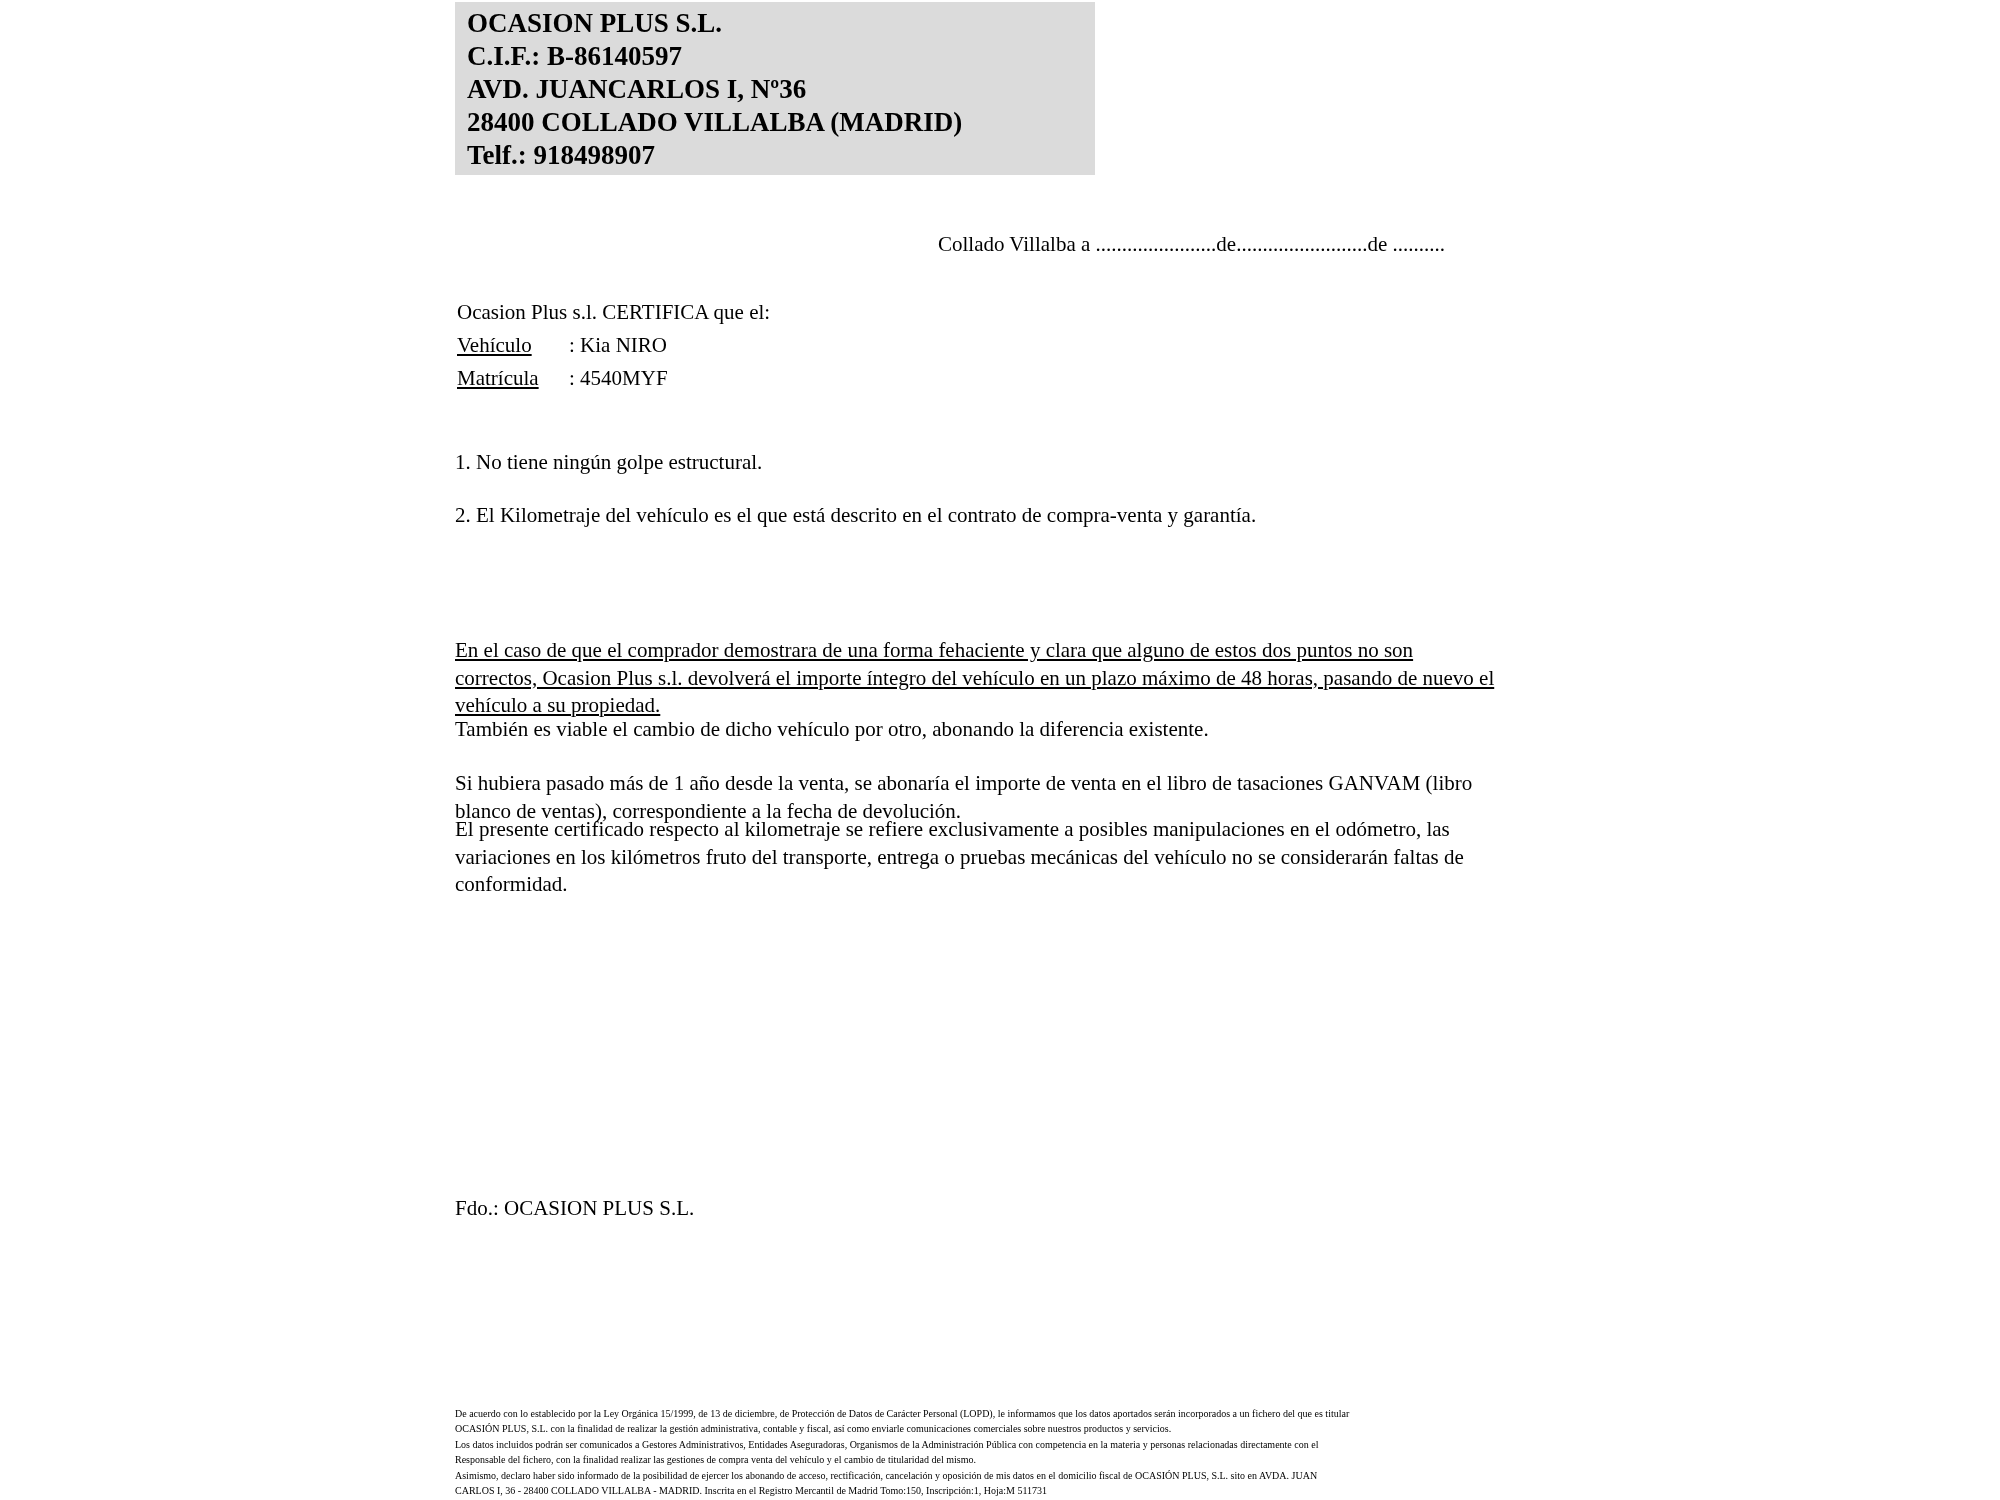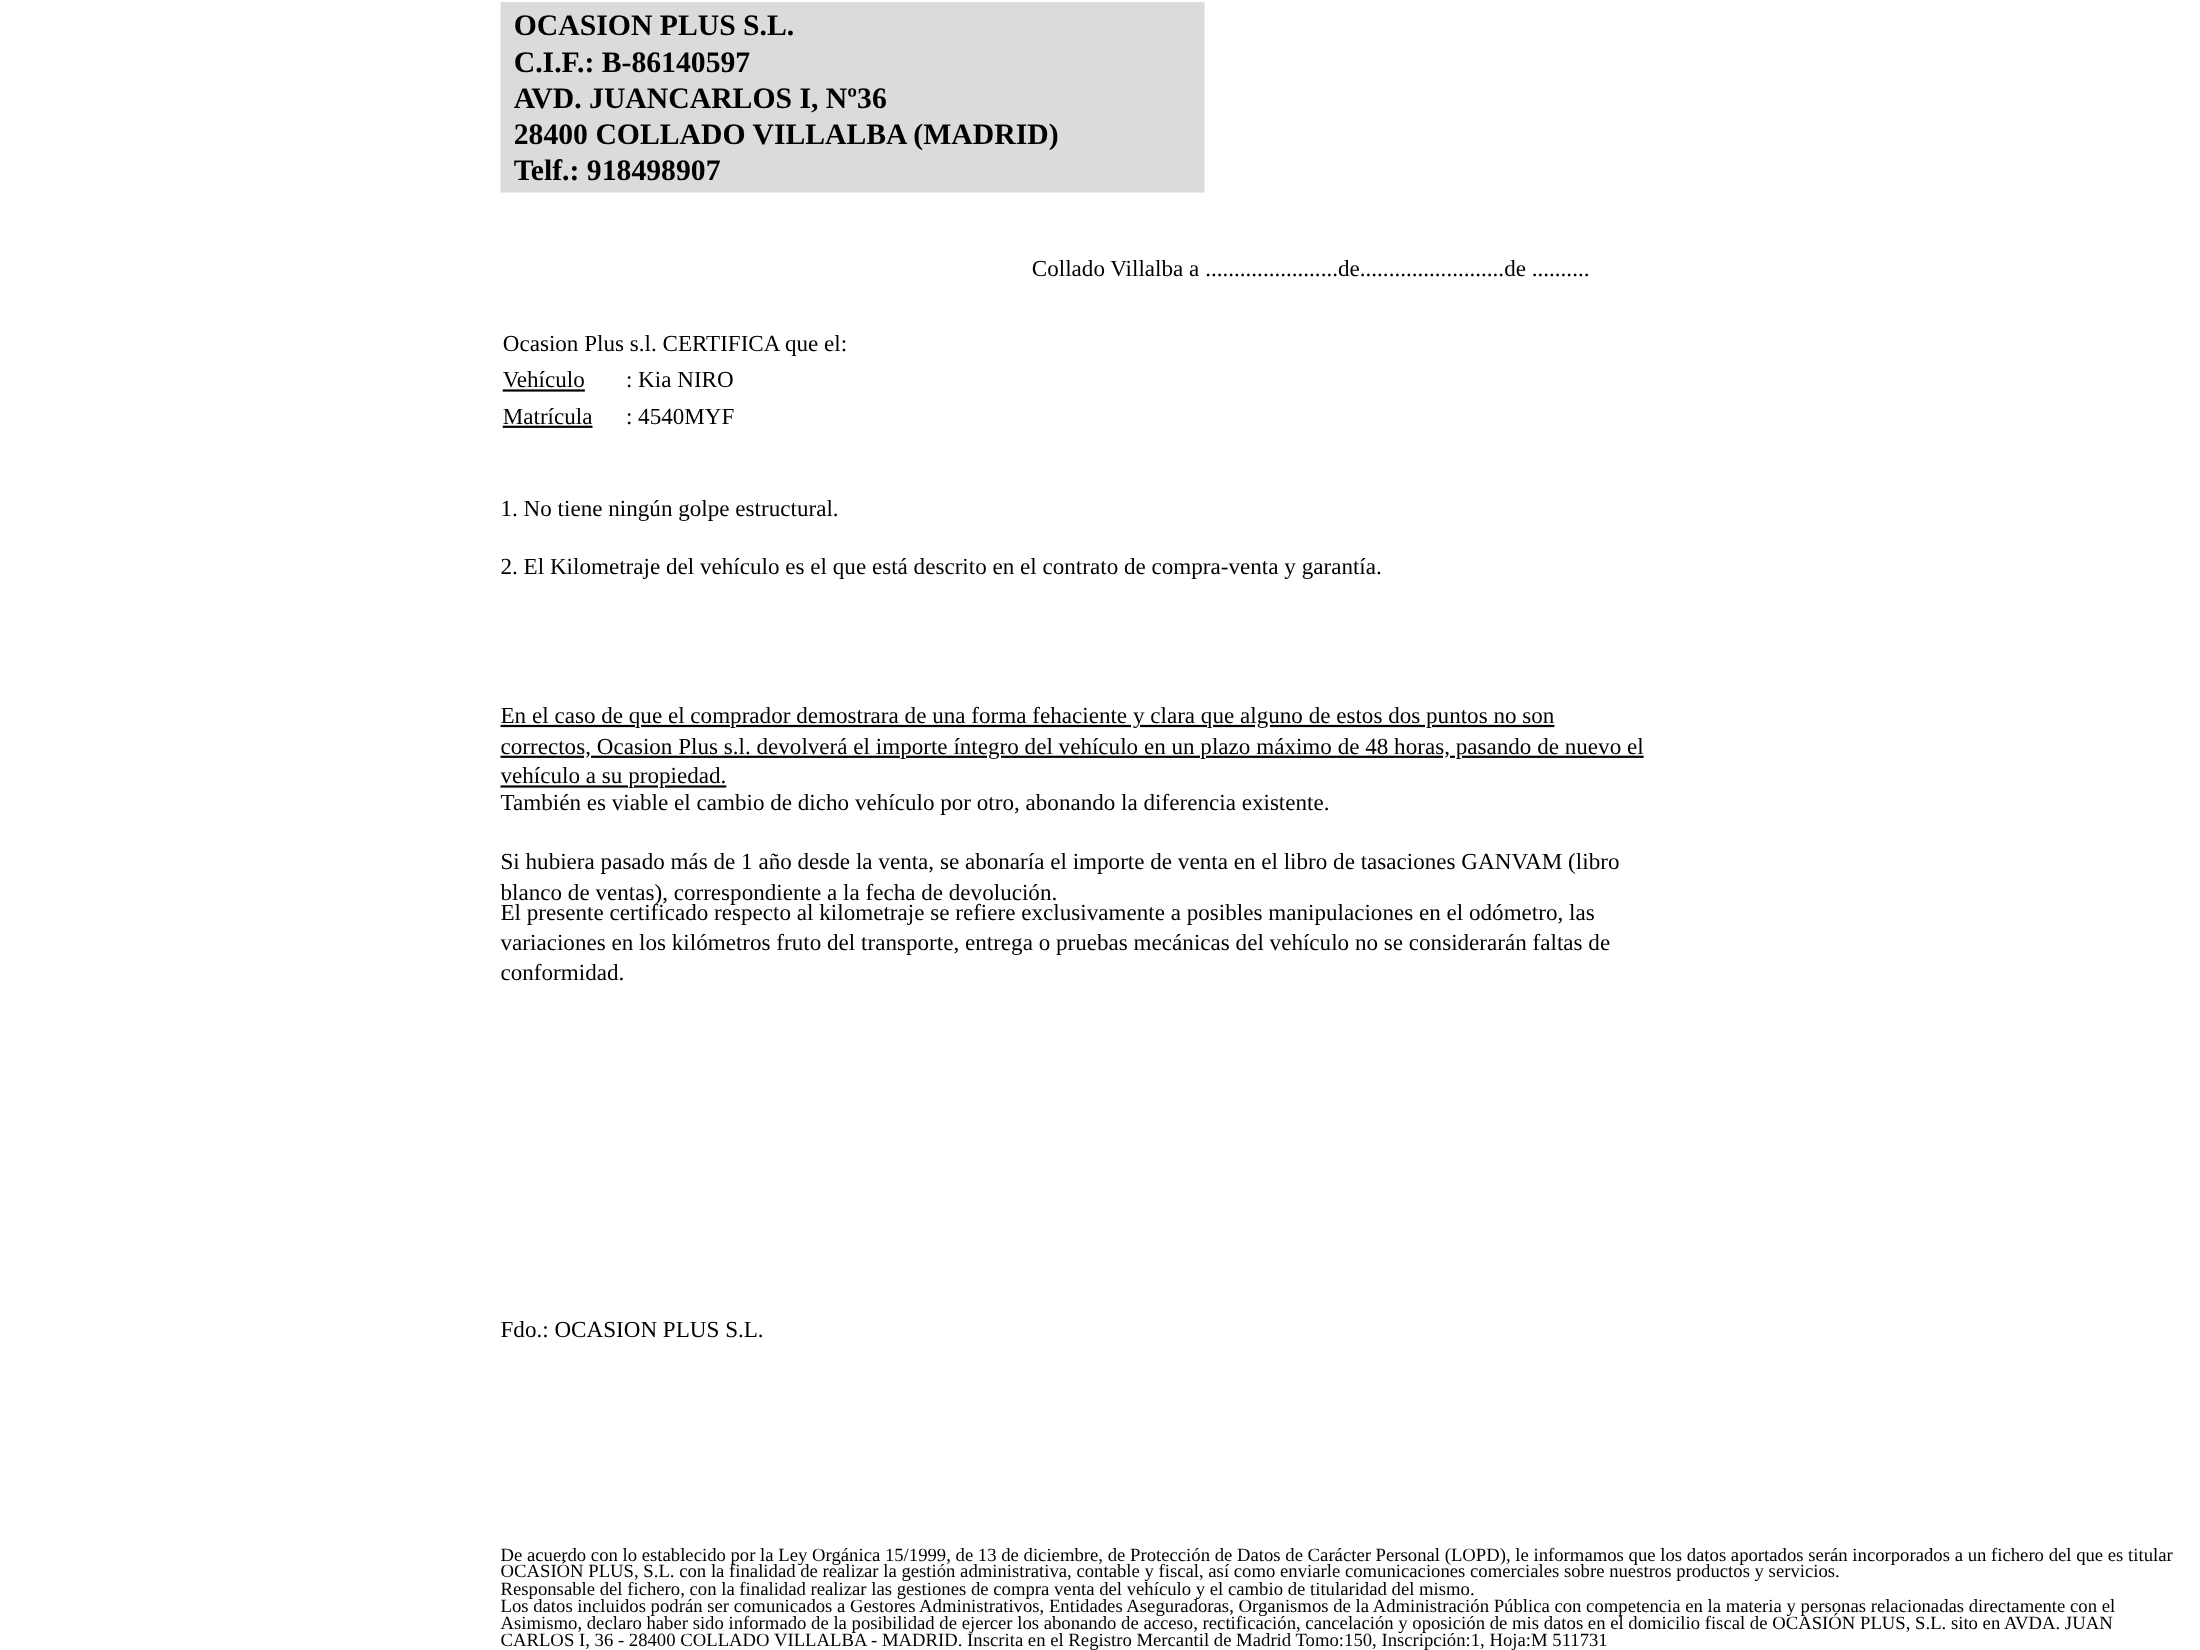--- a/index.html
+++ b/index.html
@@ -74,21 +74,21 @@
     position: absolute;
     left: 455px;
     top: 1196px;
     font-size: 21px;
     white-space: nowrap;
   }
   .legal {
     position: absolute;
     left: 455px;
     top: 1406px;
-    font-size: 17px;
+    font-size: 10px;
     line-height: 15.4px;
   }
   .legal-line {
     white-space: nowrap;
   }
 </style>
 </head>
 <body>
 
 <div class="page">
@@ -115,19 +115,19 @@
   <div class="para para1">En el caso de que el comprador demostrara de una forma fehaciente y clara que alguno de estos dos puntos no son correctos, Ocasion Plus s.l. devolverá el importe íntegro del vehículo en un plazo máximo de 48 horas, pasando de nuevo el vehículo a su propiedad.</div>
   <div class="para para2">También es viable el cambio de dicho vehículo por otro, abonando la diferencia existente.</div>
   <div class="para para3">Si hubiera pasado más de 1 año desde la venta, se abonaría el importe de venta en el libro de tasaciones GANVAM (libro blanco de ventas), correspondiente a la fecha de devolución.</div>
   <div class="para para4">El presente certificado respecto al kilometraje se refiere exclusivamente a posibles manipulaciones en el odómetro, las variaciones en los kilómetros fruto del transporte, entrega o pruebas mecánicas del vehículo no se considerarán faltas de conformidad.</div>
 
   <div class="signature">Fdo.: OCASION PLUS S.L.</div>
 
   <div class="legal">
     <div class="legal-line">De acuerdo con lo establecido por la Ley Orgánica 15/1999, de 13 de diciembre, de Protección de Datos de Carácter Personal (LOPD), le informamos que los datos aportados serán incorporados a un fichero del que es titular</div>
     <div class="legal-line">OCASIÓN PLUS, S.L. con la finalidad de realizar la gestión administrativa, contable y fiscal, así como enviarle comunicaciones comerciales sobre nuestros productos y servicios.</div>
+    <div class="legal-line">Los datos incluidos podrán ser comunicados a Gestores Administrativos, Entidades Aseguradoras, Organismos de la Administración Pública con competencia en la materia y personas relacionadas directamente con el</div>
     <div class="legal-line">Responsable del fichero, con la finalidad realizar las gestiones de compra venta del vehículo y el cambio de titularidad del mismo.</div>
-    <div class="legal-line">Los datos incluidos podrán ser comunicados a Gestores Administrativos, Entidades Aseguradoras, Organismos de la Administración Pública con competencia en la materia y personas relacionadas directamente con el</div>
     <div class="legal-line">Asimismo, declaro haber sido informado de la posibilidad de ejercer los abonando de acceso, rectificación, cancelación y oposición de mis datos en el domicilio fiscal de OCASIÓN PLUS, S.L. sito en AVDA. JUAN</div>
     <div class="legal-line">CARLOS I, 36 - 28400 COLLADO VILLALBA - MADRID. Inscrita en el Registro Mercantil de Madrid Tomo:150, Inscripción:1, Hoja:M 511731</div>
   </div>
 
 </div>
 
 </body></html>

